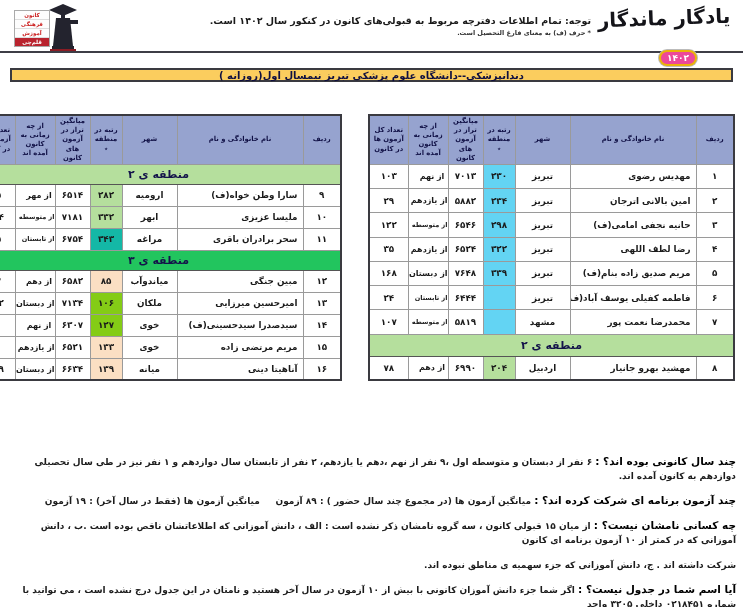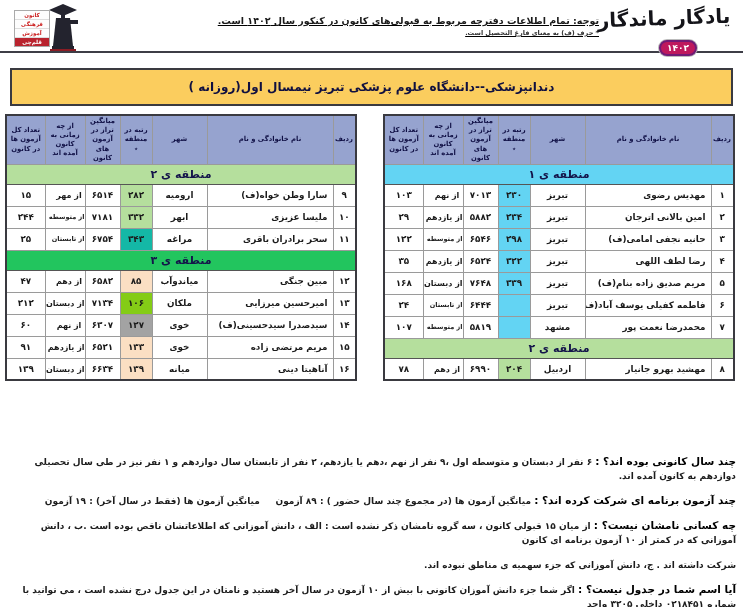--- a/index.html
+++ b/index.html
@@ -4,44 +4,44 @@
 <style>
   * { box-sizing: border-box; margin: 0; padding: 0; }
   html,body { background:#fff; }
   body { width:743px; height:607px; font-family:"DejaVu Sans", sans-serif; }
   .page { position:relative; width:743px; height:607px; overflow:hidden; direction:rtl; background:#fff; }
 
   
   .hdr-line { position:absolute; top:51px; left:0; right:0; height:2px; background:#3d3d46; }
   .brand { position:absolute; top:6px; right:10px; width:138px; text-align:center; }
   .brand-title { font-size:20px; font-weight:bold; color:#141419; transform:rotate(-2deg); letter-spacing:-1px; }
-  .brand-badge { position:absolute; top:40px; right:46px; min-width:36px; padding:1px 6px; background:#be185d;
-                 color:#fff; font-size:9px; font-weight:bold; border:2px solid #701a75; border-radius:9px;
+  .brand-badge { position:absolute; top:50px; right:46px; min-width:36px; padding:1px 6px; background:#ec4899;
+                 color:#fff; font-size:9px; font-weight:bold; border:2px solid #eab308; border-radius:9px;
                  box-shadow:0 0 0 1px #bbb; z-index:3; text-align:center; }
-  .note { position:absolute; top:15px; right:144px; text-align:right;text-decoration:underline; }
+  .note { position:absolute; top:15px; right:152px; text-align:right; }
   .note-l1 { font-size:9.5px; font-weight:bold; color:#1a1a1a; }
   .note-l2 { font-size:6.5px; font-weight:bold; color:#333; margin-top:3px; }
   .logo { position:absolute; top:2px; left:14px; display:flex; align-items:flex-start; }
   .logo-fig { width:34px; height:50px; }
   .logo-sign { width:36px; margin-right:-4px; margin-top:8px; border:1px solid #aaa; background:#fdfdfd; }
   .logo-sign div { font-size:5.5px; font-weight:bold; color:#c22; text-align:center; padding:1px 0; border-bottom:1px solid #ddd; }
   .logo-sign div:last-child { background:#b9232e; color:#fff; border-bottom:none; }
 
   
-  .title-bar { position:absolute; top:68px; right:10px; left:10px; height:38px; background:#fbcd5e;
+  .title-bar { position:absolute; top:68px; right:10px; left:10px; height:14px; background:#fbcd5e;
                border:2px solid #3a3a40; display:flex; align-items:center; justify-content:center;
-               font-size:12px; font-weight:bold; color:#101040; }
+               font-size:10px; font-weight:bold; color:#101040; }
 
   
   .tables { position:absolute; top:114px; right:8px; display:flex; gap:26px; }
   table { border-collapse:collapse; table-layout:fixed; width:350px; border:2px solid #3a3a40; background:#fff; }
   th, td { border:1px solid #9a9a9a; overflow:hidden; }
   thead th { background:#96a3cf; color:#101045; font-size:6.8px; font-weight:bold; height:40px;
              padding:1px 2px; line-height:1.35; text-align:center; vertical-align:middle; }
-  thead th:nth-child(1){width:23px} thead th:nth-child(2){width:126px} thead th:nth-child(3){width:55px}
+  thead th:nth-child(1){width:38px} thead th:nth-child(2){width:126px} thead th:nth-child(3){width:55px}
   thead th:nth-child(4){width:32px} thead th:nth-child(5){width:35px} thead th:nth-child(6){width:40px}
   thead th:nth-child(7){width:39px}
   td.band { height:20px; font-size:11px; font-weight:bold; color:#14144a; text-align:center;
             border-top:1px solid #555; border-bottom:1px solid #555; }
   tbody td { height:22px; font-size:8.8px; font-weight:bold; color:#1b1b1b; text-align:center; white-space:nowrap; }
   tbody td.name { text-align:right; padding-right:5px; }
   tbody td.since { font-size:8px;padding-left:8px; }
 
   
   .footer { position:absolute; top:454px; right:7px; left:7px; text-align:right; }
@@ -91,23 +91,20 @@
             <th>نام خانوادگی و نام</th>
             <th>شهر</th>
             <th>رتبه در منطقه ٭</th>
             <th>میانگین تراز در آزمون های کانون</th>
             <th>از چه زمانی به کانون آمده اند</th>
             <th>تعداد کل آزمون ها در کانون</th>
           </tr>
         </thead>
         <tbody>
           <tr>
-            <td colspan="7" class="band" style="background: rgb(99, 212, 243);">منطقه ی ۱</td>
-          </tr>
-          <tr>
             <td>۱</td>
             <td class="name">مهدیس رضوی</td>
             <td>تبریز</td>
             <td style="background: rgb(99, 212, 243);">۲۳۰</td>
             <td>۷۰۱۳</td>
             <td class="since">از نهم</td>
             <td>۱۰۳</td>
           </tr>
           <tr>
             <td>۲</td>
@@ -238,21 +235,21 @@
             <td>ملکان</td>
             <td style="background: #84cc16;">۱۰۶</td>
             <td>۷۱۳۴</td>
             <td class="since">از دبستان</td>
             <td>۲۱۲</td>
           </tr>
           <tr>
             <td>۱۴</td>
             <td class="name">سیدصدرا سیدحسینی(ف)</td>
             <td>خوی</td>
-            <td style="background: #a3a3a3;">۱۲۷</td>
+            <td style="background: #84cc16;">۱۲۷</td>
             <td>۶۳۰۷</td>
             <td class="since">از نهم</td>
             <td>۶۰</td>
           </tr>
           <tr>
             <td>۱۵</td>
             <td class="name">مریم مرتضی زاده</td>
             <td>خوی</td>
             <td style="background: rgb(251, 223, 195);">۱۳۳</td>
             <td>۶۵۲۱</td>

